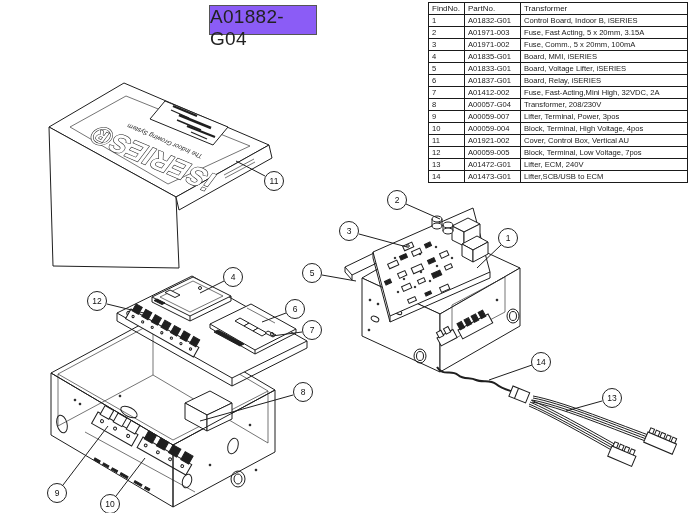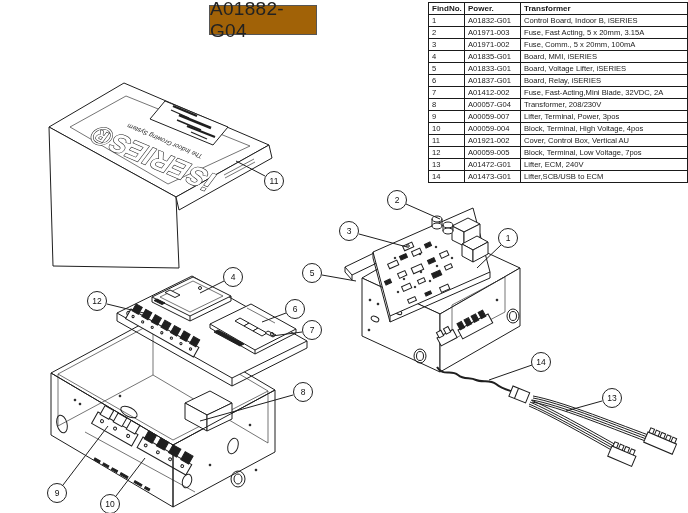--- a/index.html
+++ b/index.html
@@ -1,27 +1,27 @@
 <!DOCTYPE html>
 <html><head>
 <meta charset="utf-8">
 <style>
   html,body{margin:0;padding:0;background:#fff;}
   body{width:688px;height:513px;position:relative;overflow:hidden;
        font-family:"Liberation Sans","DejaVu Sans",sans-serif;color:#111;}
   .stage{position:absolute;inset:0;}
   svg{position:absolute;left:0;top:0;}
   .title-box{position:absolute;left:209px;top:5px;width:106px;height:28px;
-     border:1.5px solid #555;display:flex;align-items:center;justify-content:center;
-     font-size:19px;letter-spacing:.3px;color:#222;background:#a16207;}
+     border:1.5px solid #555;display:flex;justify-content:center;
+     font-size:19px;letter-spacing:.3px;color:#222;background:#8b5cf6;}
   table.parts{position:absolute;left:428px;top:2px;width:259px;border-collapse:collapse;
      table-layout:fixed;background:#fff;font-size:7.6px;line-height:1;}
   table.parts th,table.parts td{border:1px solid #1a1a1a;padding:1px 0 1px 3px;
      white-space:nowrap;overflow:hidden;height:9px;text-align:left;font-weight:normal;color:#1a1a1a;}
-  table.parts th{font-weight:bold;font-size:8px;margin-top:36px;}
+  table.parts th{font-weight:normal;font-size:8px;margin-top:36px;}
   col.c-find{width:36px}col.c-part{width:56px}col.c-desc{width:167px}
   .callout{position:absolute;width:20px;height:20px;box-sizing:border-box;
      border:1.2px solid #222;border-radius:50%;background:#fff;
      display:flex;align-items:center;justify-content:center;
      font-size:8.5px;color:#111;z-index:5;}
   .ln{stroke:#1f1f1f;stroke-width:1;fill:none;}
   .shp{stroke:#1f1f1f;stroke-width:1;fill:#fff;}
   .shpb{stroke:#1f1f1f;stroke-width:1;fill:#1f1f1f;}
   .thin{stroke:#3a3a3a;stroke-width:.7;fill:none;}
 </style>
@@ -322,21 +322,21 @@
 
 <table class="parts">
   <colgroup>
         <col class="c-find">
         <col class="c-part">
         <col class="c-desc">
       </colgroup>
   <thead>
     <tr>
       <th>FindNo.</th>
-      <th>Power.</th>
+      <th>PartNo.</th>
       <th>Transformer</th>
     </tr>
   </thead>
   <tbody>
         <tr>
           <td>1</td>
           <td>A01832-G01</td>
           <td>Control Board, Indoor B, iSERIES</td>
         </tr>
         <tr>
@@ -360,21 +360,21 @@
           <td>Board, Voltage Lifter, iSERIES</td>
         </tr>
         <tr>
           <td>6</td>
           <td>A01837-G01</td>
           <td>Board, Relay, iSERIES</td>
         </tr>
         <tr>
           <td>7</td>
           <td>A01412-002</td>
-          <td>Fuse, Fast-Acting,Mini Blade, 32VDC, 2A</td>
+          <td>Fuse, Fast-Acting,Mini High, 32VDC, 2A</td>
         </tr>
         <tr>
           <td>8</td>
           <td>A00057-G04</td>
           <td>Transformer, 208/230V</td>
         </tr>
         <tr>
           <td>9</td>
           <td>A00059-007</td>
           <td>Lifter, Terminal, Power, 3pos</td>

